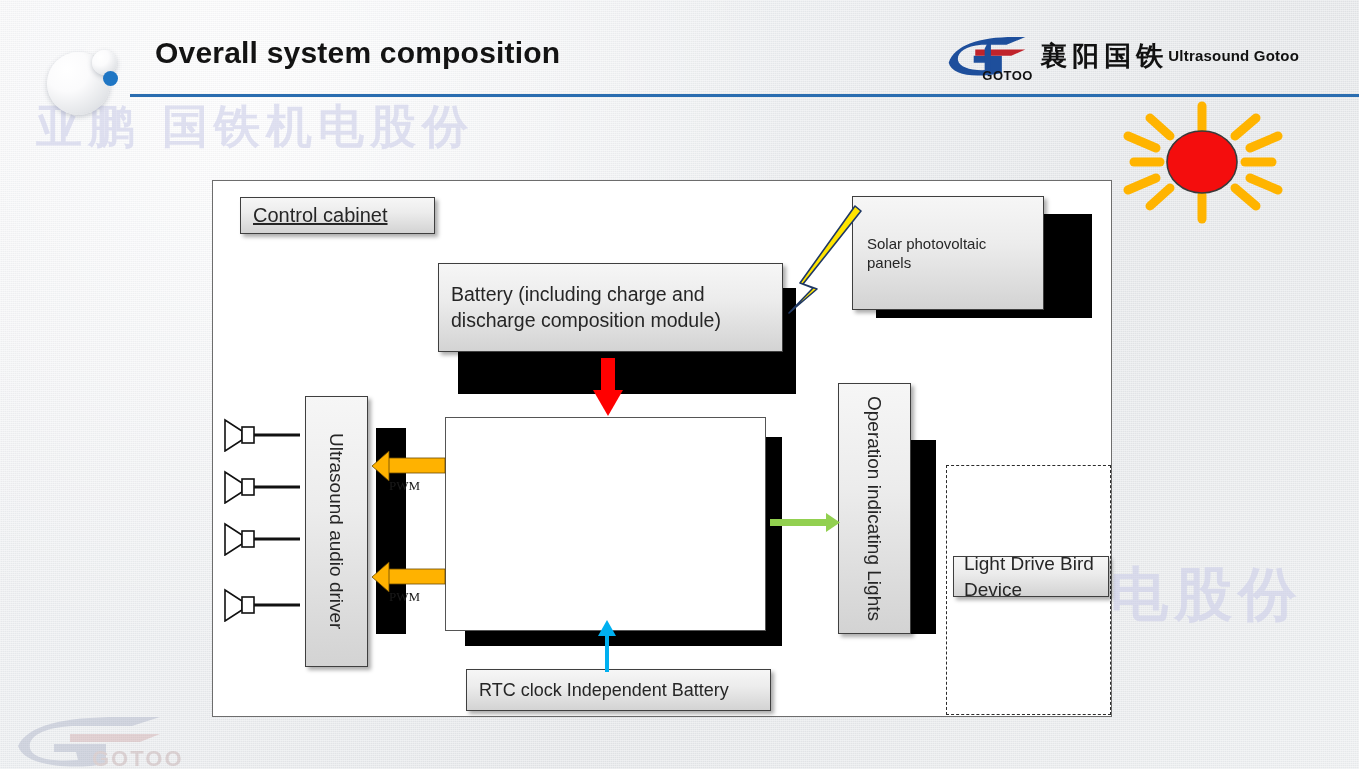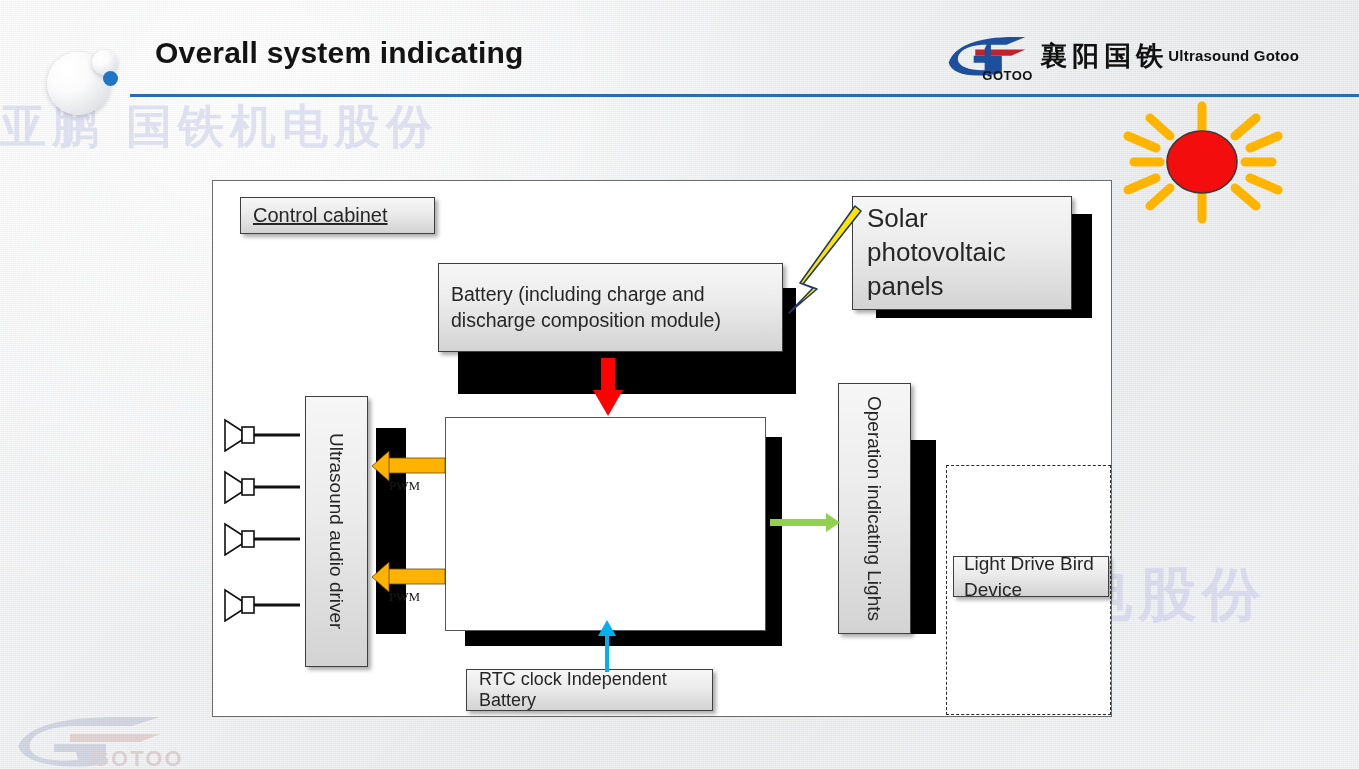--- a/index.html
+++ b/index.html
@@ -54,20 +54,21 @@
   #brand-cn{font-size:27px;font-weight:bold;color:#111;letter-spacing:5px;
             font-family:"DejaVu Sans",sans-serif;}
   #brand-en{font-size:15px;font-weight:bold;color:#111;margin-top:6px;letter-spacing:.2px;}
   #brand-gotoo{position:absolute;left:38px;bottom:2px;font-size:13px;font-weight:bold;color:#111;letter-spacing:.5px;}
 
   
   .wm{
     position:absolute;color:#c9cbe8;opacity:.55;font-weight:bold;
     font-family:"DejaVu Sans",sans-serif;white-space:nowrap;pointer-events:none;
     letter-spacing:6px;
+    margin-left:36px;
   }
   #wm-top{left:0px;top:96px;font-size:46px;}
   #wm-mid{left:296px;top:336px;font-size:58px;}
   #wm-bot{left:664px;top:556px;font-size:58px;}
   #wm-logo{
     position:absolute;left:10px;top:712px;width:200px;height:58px;opacity:.30;pointer-events:none;
   }
 
   
   #sun{position:absolute;left:1120px;top:100px;width:165px;height:125px;}
@@ -89,30 +90,30 @@
     box-sizing:border-box;
   }
   .box .txt{display:block;width:100%;}
   
   .slab{position:absolute;background:#000;}
 
   #box-control{left:240px;top:197px;width:195px;height:37px;font-size:20px;padding:0 12px;text-decoration:underline;}
   #slab-battery{left:458px;top:288px;width:338px;height:106px;}
   #box-battery{left:438px;top:263px;width:345px;height:89px;font-size:19.5px;padding:0 12px;line-height:1.32;}
   #slab-solar{left:876px;top:214px;width:216px;height:104px;}
-  #box-solar{left:852px;top:196px;width:220px;height:114px;font-size:26px;padding:0 14px;line-height:1.3;}
+  #box-solar{left:852px;top:196px;width:192px;height:114px;font-size:15px;padding:0 14px;line-height:1.3;}
 
   #slab-mcubox{left:465px;top:437px;width:317px;height:209px;}
   #box-mcuframe{
     position:absolute;left:445px;top:417px;width:321px;height:214px;
     background:#fff;border:1px solid #555;box-sizing:border-box;
   }
   #box-mcu{left:511px;top:484px;width:196px;height:59px;font-size:19px;padding:0 12px;line-height:1.3;}
   #box-clock{left:509px;top:590px;width:192px;height:34px;font-size:17.5px;padding:0 10px;}
-  #box-rtc{left:466px;top:669px;width:247px;height:42px;font-size:18px;padding:0 12px;}
+  #box-rtc{left:466px;top:669px;width:305px;height:42px;font-size:18px;padding:0 12px;}
 
   #slab-ultra{left:376px;top:428px;width:30px;height:206px;}
   #box-ultra{left:305px;top:396px;width:63px;height:271px;}
   #slab-oplights{left:878px;top:440px;width:58px;height:194px;}
   #box-oplights{left:838px;top:383px;width:73px;height:251px;}
 
   .vtxt{
     writing-mode:vertical-rl;text-orientation:mixed;
     width:100%;height:100%;
     display:flex;align-items:center;justify-content:center;
@@ -156,21 +157,21 @@
 
   <svg id="wm-logo" viewBox="0 0 200 58">
     <path d="M8 34 C18 12, 58 4, 118 5 L150 5 L122 14 L62 14 C30 16, 18 26, 20 36 C22 46, 40 50, 68 48 L66 40 L44 40 L44 32 L96 32 L96 52 C60 58, 14 54, 8 34 Z" fill="#8e96b4"></path>
     <path d="M60 22 L150 22 L130 30 L60 30 Z" fill="#c58b8b"></path>
     <text x="82" y="54" font-family="Liberation Sans, sans-serif" font-size="22" font-weight="bold" fill="#b08c8c" letter-spacing="2">GOTOO</text>
   </svg>
 
   <div class="sphere" id="sphere-large"></div>
   <div class="sphere" id="sphere-small"></div>
   <div id="dot-blue"></div>
-  <div id="header-title">Overall system indicating</div>
+  <div id="header-title">Overall system composition</div>
   <div id="title-rule"></div>
 
   <div id="brand">
     <svg id="brand-mark" viewBox="0 0 110 60">
       <path d="M6 40 C14 16, 48 6, 96 7 L104 7 L80 17 L48 17 C26 19, 16 28, 18 37 C20 46, 36 51, 58 49 L56 40 L38 40 L38 31 L74 31 L74 53 C38 60, 10 56, 6 40 Z" fill="#1e4f9c"></path>
       <path d="M40 23 L104 23 L86 31 L40 31 Z" fill="#c0232b"></path>
       <path d="M56 14 L60 14 L60 53 L52 53 L52 22 Z" fill="#1e4f9c"></path>
     </svg>
     <div id="brand-gotoo">GOTOO</div>
     <div id="brand-text">

